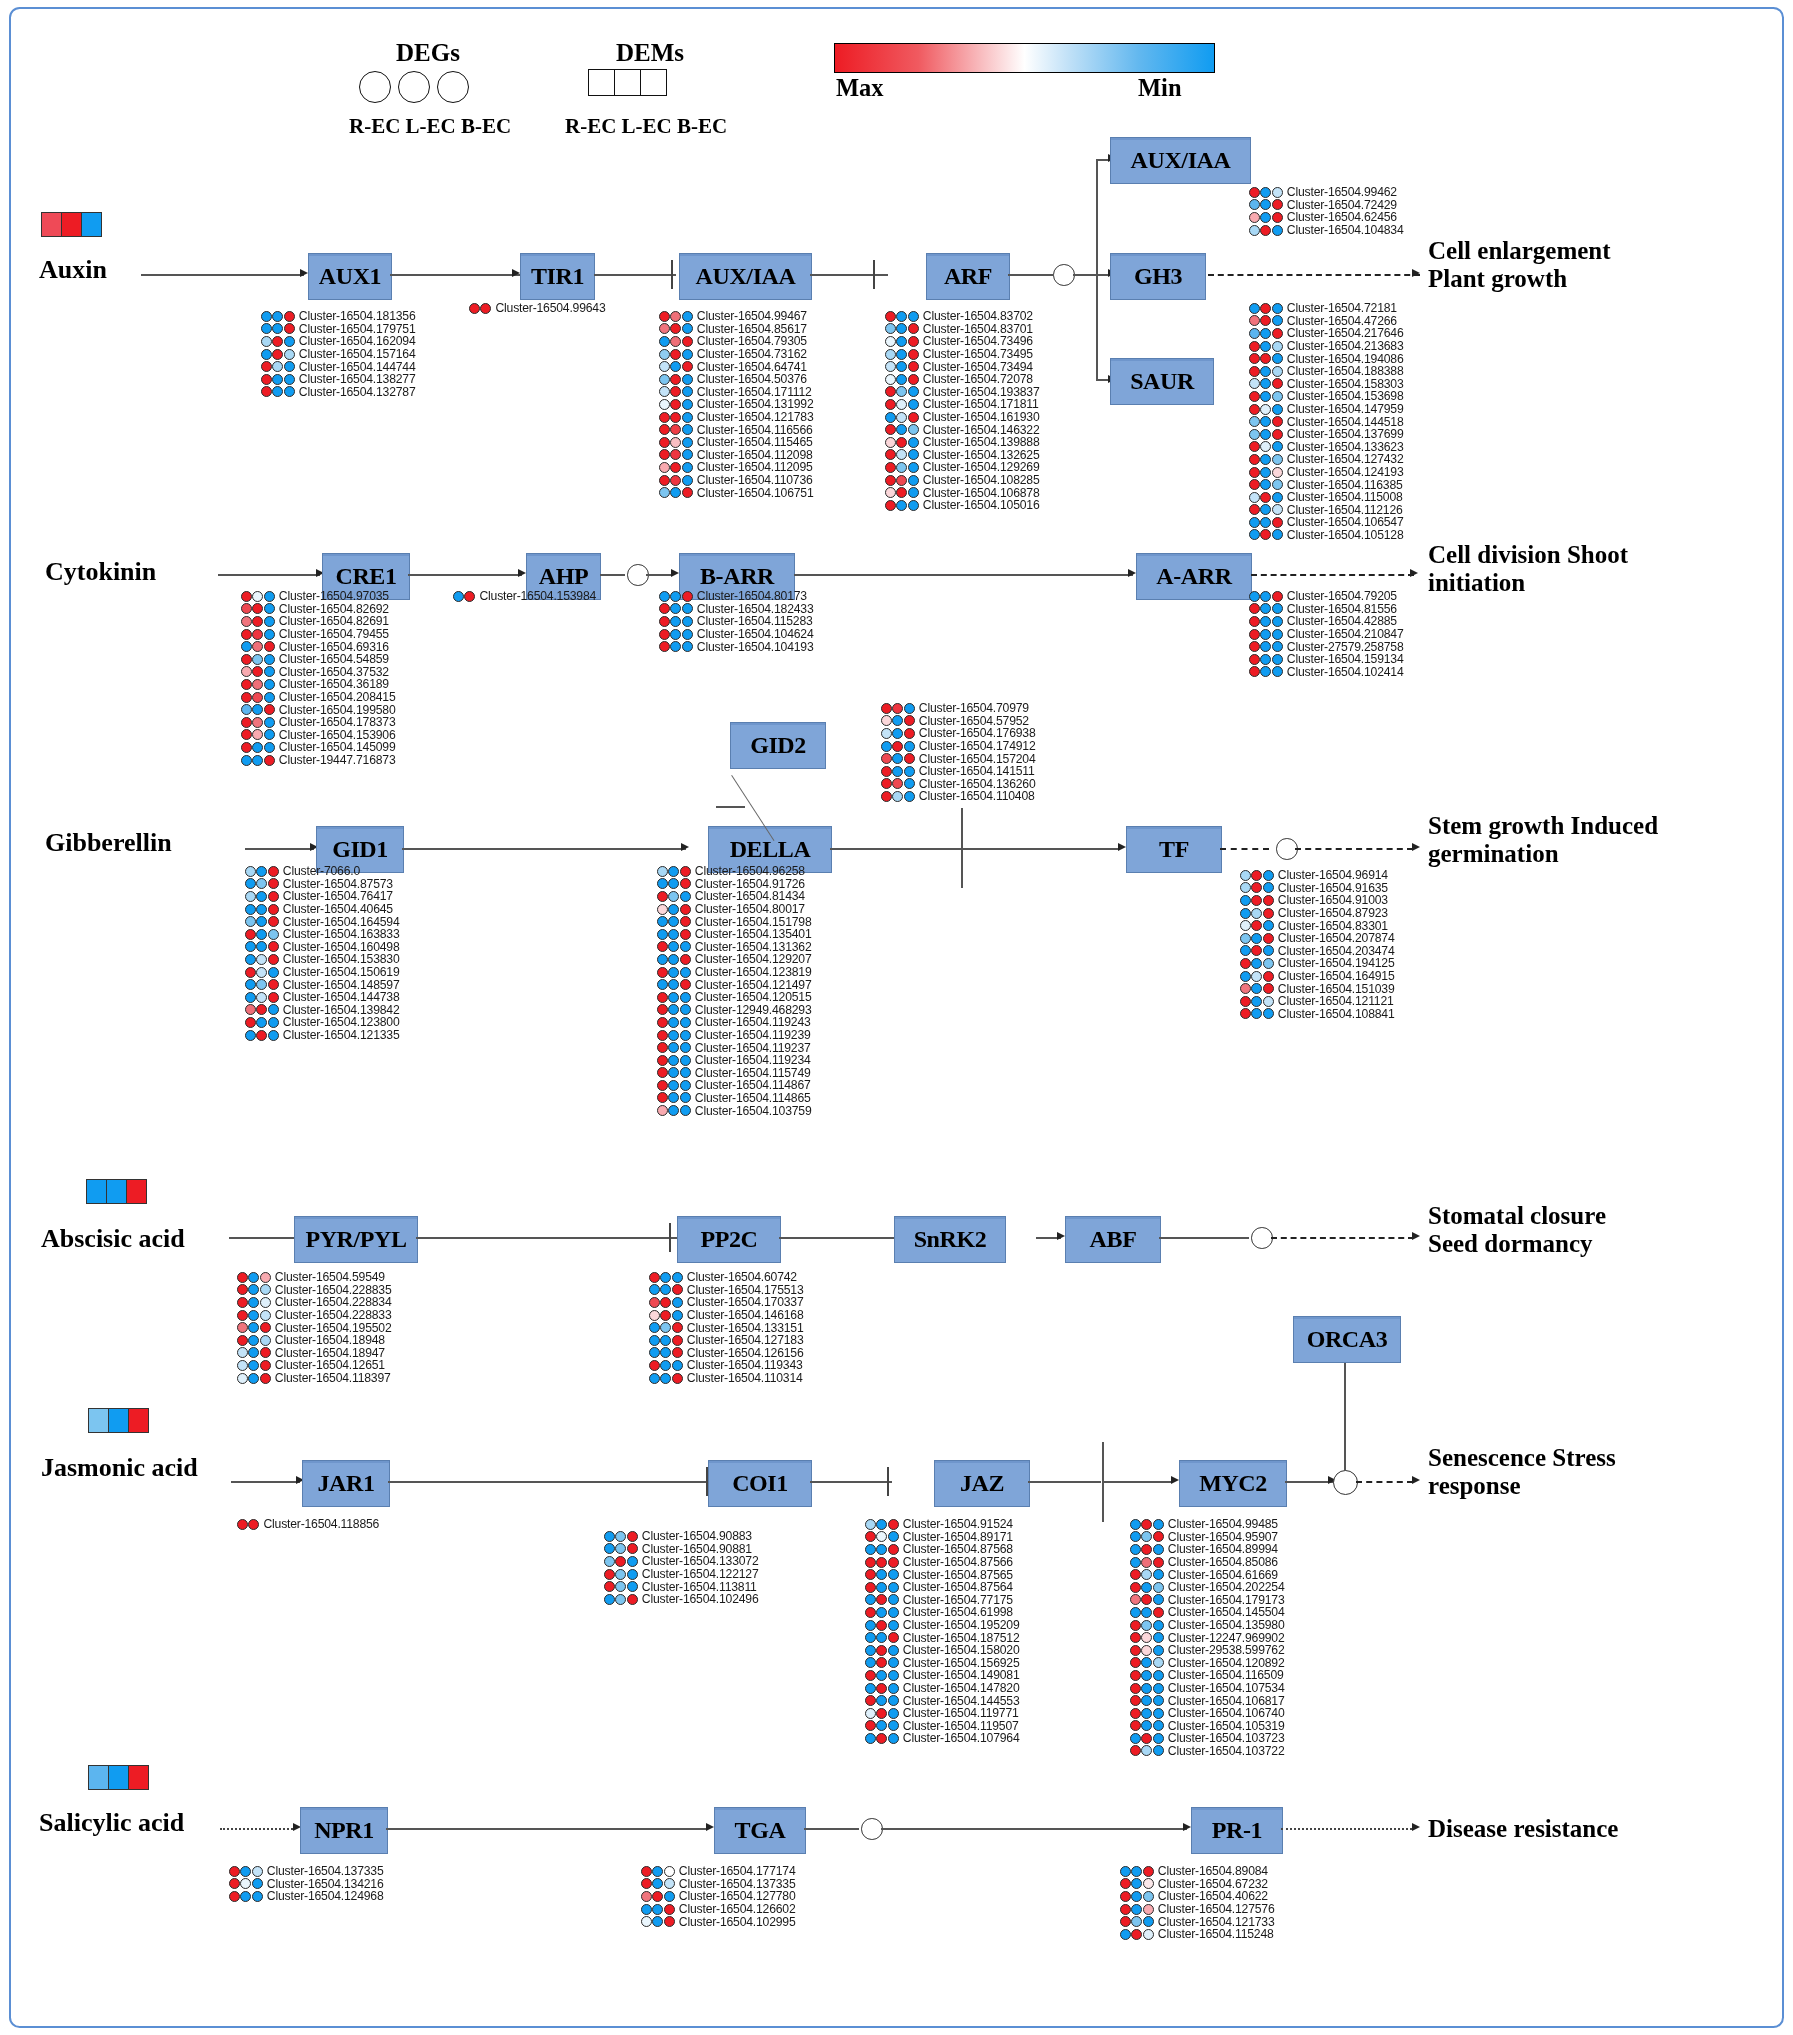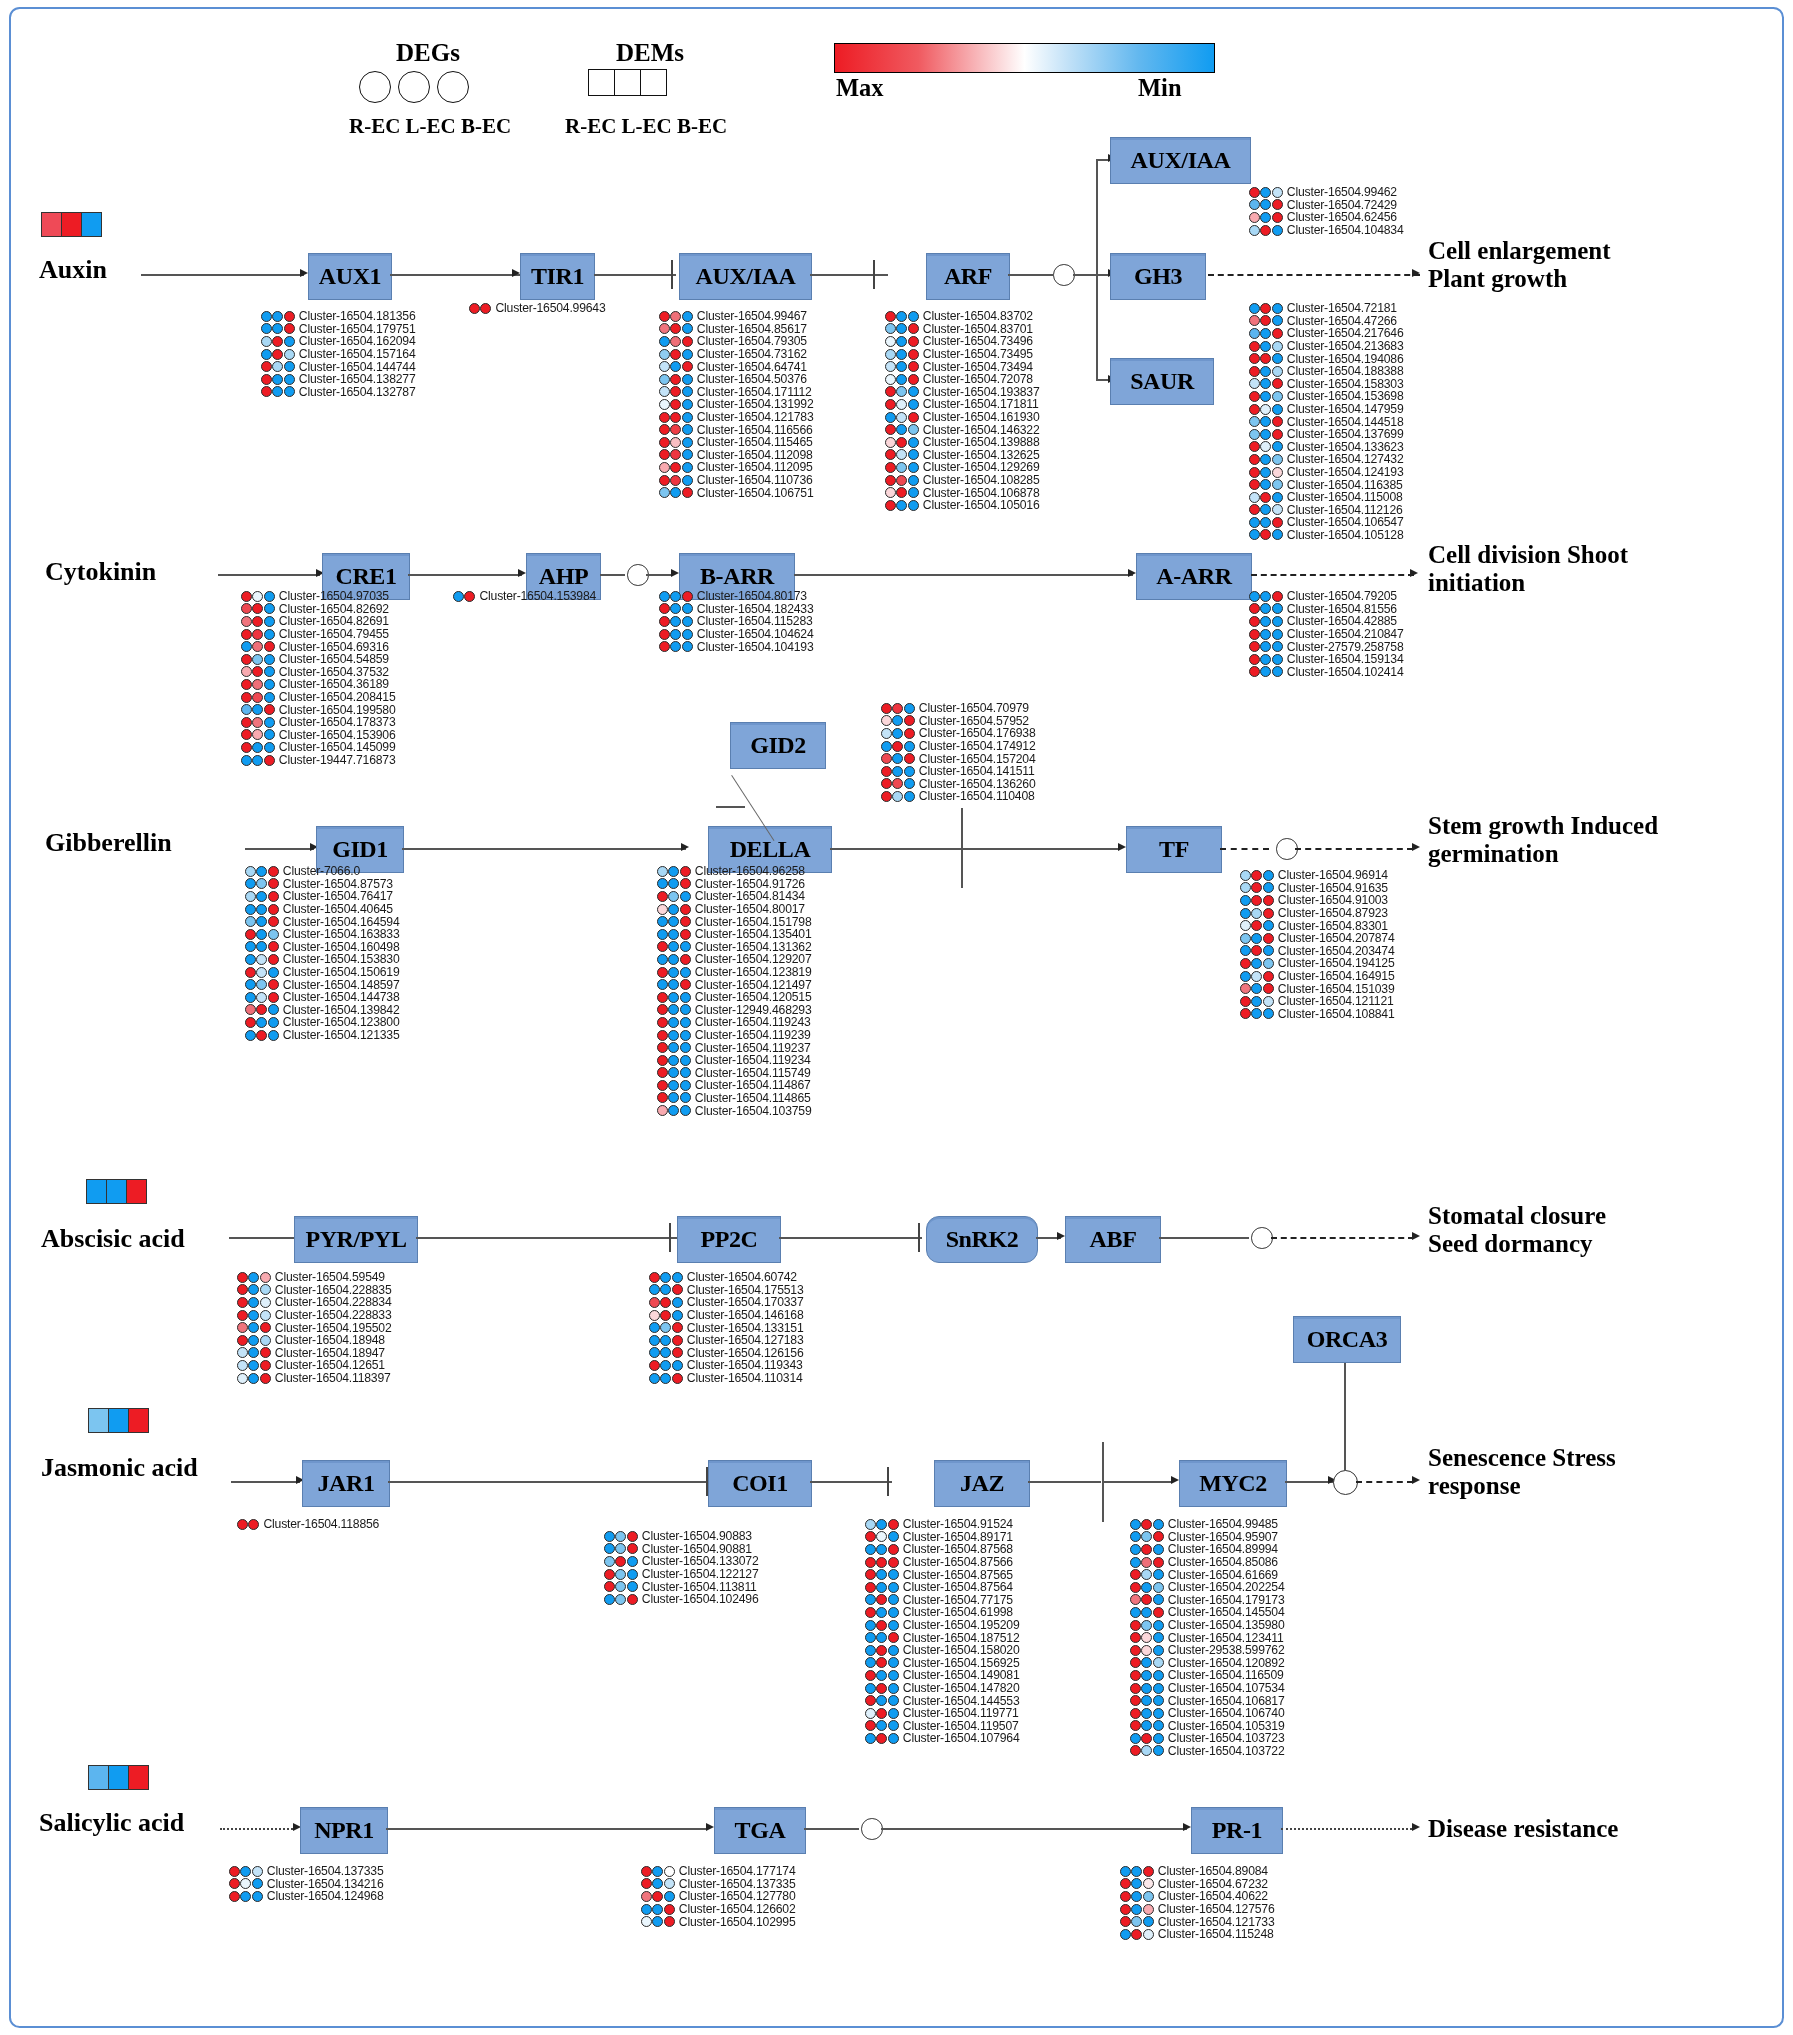--- a/index.html
+++ b/index.html
@@ -1327,21 +1327,21 @@
       </div>
       <div class="horm-name" style="left:41px;top:1224px;">Abscisic acid</div>
       <div class="line" style="left:229px;top:1237px;width:73px;"></div>
       <div class="arrow" style="left:298px;top:1232px;"></div>
       <div class="gbox" style="left:294px;top:1216px;width:122px;height:45px;">PYR/PYL</div>
       <div class="line" style="left:416px;top:1237px;width:261px;"></div>
       <div class="bar-end" style="left:669px;top:1223px;height:28.6px;"></div>
       <div class="gbox" style="left:677px;top:1216px;width:102px;height:45px;">PP2C</div>
       <div class="line" style="left:779px;top:1237px;width:143px;"></div>
       <div class="bar-end" style="left:918px;top:1223px;height:28.6px;"></div>
-      <div class="gbox" style="left:926px;top:1216px;width:110px;height:45px;border-radius:13px;">SnRK2</div>
+      <div class="gbox" style="left:894px;top:1216px;width:110px;height:45px;">SnRK2</div>
       <div class="line" style="left:1036px;top:1237px;width:24.5px;"></div>
       <div class="arrow" style="left:1057px;top:1232px;"></div>
       <div class="gbox" style="left:1065px;top:1216px;width:94px;height:45px;">ABF</div>
       <div class="line" style="left:1159px;top:1237px;width:90px;"></div>
       <div class="node" style="left:1251px;top:1227px;width:19.6px;height:19.6px;"></div>
       <div class="dline" style="left:1271px;top:1237px;width:143px;"></div>
       <div class="arrow" style="left:1412px;top:1232px;"></div>
       <div class="outcome" style="left:1428px;top:1202px;">Stomatal closure
 Seed dormancy</div>
       <div class="clist" style="left:237px;top:1271px;">
@@ -1798,21 +1798,21 @@
             <span style="background: rgb(16, 156, 241);"></span>
           </div>
           <div class="cid">Cluster-16504.135980</div>
         </div>
         <div class="crow">
           <div class="dots">
             <span style="background: rgb(237, 28, 36);"></span>
             <span style="background: rgb(251, 215, 218);"></span>
             <span style="background: rgb(16, 156, 241);"></span>
           </div>
-          <div class="cid">Cluster-16504.123411</div>
+          <div class="cid">Cluster-12247.969902</div>
         </div>
         <div class="crow">
           <div class="dots">
             <span style="background: rgb(237, 28, 36);"></span>
             <span style="background: rgb(251, 215, 218);"></span>
             <span style="background: rgb(16, 156, 241);"></span>
           </div>
           <div class="cid">Cluster-29538.599762</div>
         </div>
         <div class="crow">

